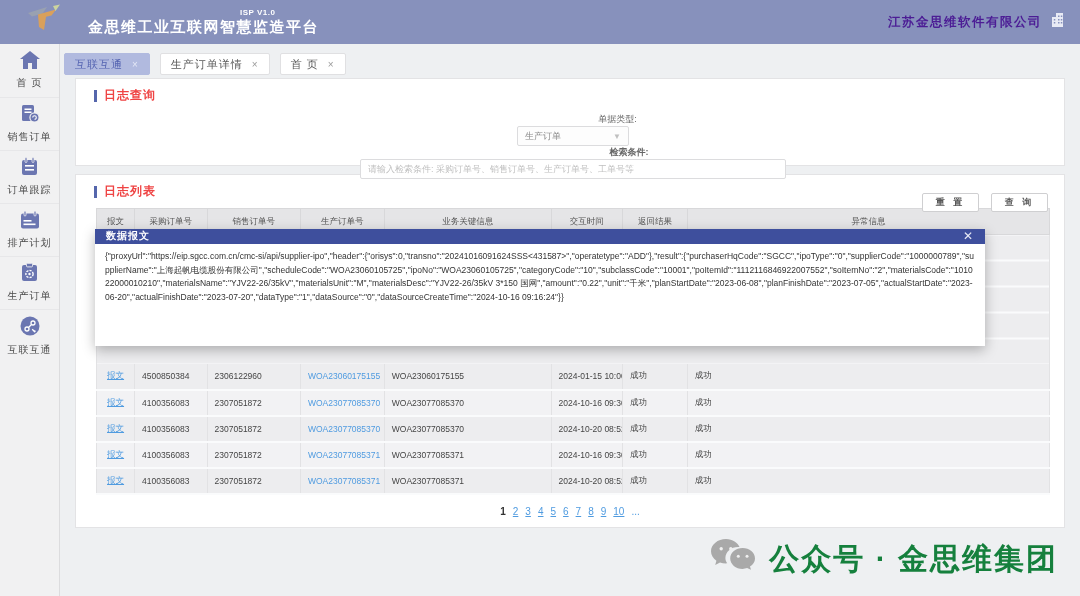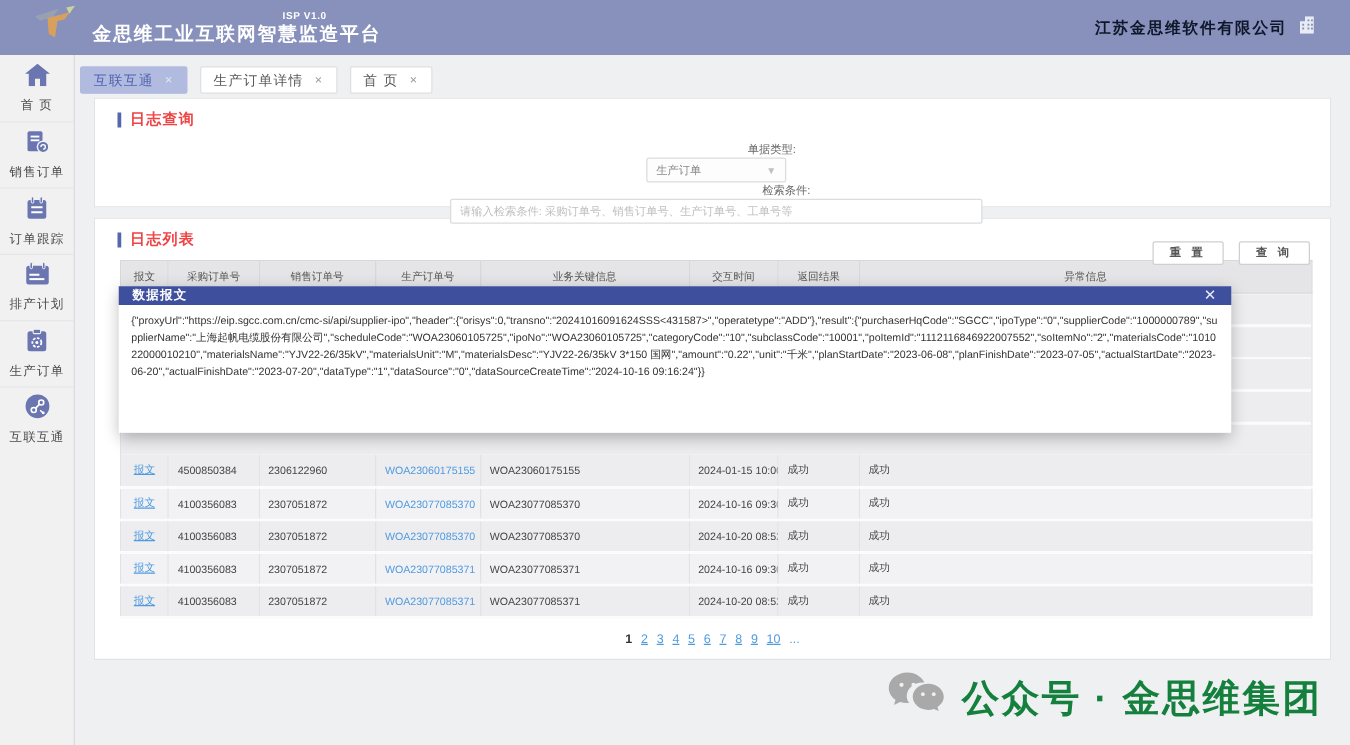--- a/index.html
+++ b/index.html
@@ -7,24 +7,24 @@
   body {
     position: relative;
     font-family: "Liberation Sans", "DejaVu Sans", sans-serif;
     background: #eef0f2;
     overflow: hidden;
     color:#333;
   }
   
   .top-header { height:44px; background:#8791bc; display:flex; align-items:center; position:relative; }
   .logo { margin-left:26px; flex:0 0 auto; }
-  .brand { margin-left:10px; color:#fff; }
+  .brand { margin-left:24px; color:#fff; }
   .brand .ver { font-size:8px; font-weight:bold; padding-left:152px; letter-spacing:.5px; }
   .brand .title { font-size:15px; font-weight:bold; letter-spacing:1.5px; margin-top:1px; }
-  .header-right { position:absolute; right:28px; top:0; height:100%; display:flex; align-items:center; gap:9px; color:#0f172a;
+  .header-right { position:absolute; right:16px; top:0; height:100%; display:flex; align-items:center; gap:9px; color:#4c1d95;
     font-family:"Liberation Serif","DejaVu Serif",serif; font-size:12.5px; font-weight:bold; letter-spacing:1.5px; }
   
   .app-body { display:flex; height:552px; }
   .sidebar { width:60px; background:#f1f1f2; border-right:1px solid #dcdcde; flex:0 0 auto; }
   .side-item { height:53px; display:flex; flex-direction:column; align-items:center; justify-content:center; gap:3px; cursor:pointer; }
   .side-item + .side-item { border-top:1px solid #e7e7e9; }
   .side-item .lbl { font-size:10px; color:#4a4a4a; letter-spacing:1px; white-space:nowrap; }
   .content { flex:1 1 auto; position:relative; }
   
   .tabbar { height:34px; display:flex; align-items:center; gap:10px; padding:6px 0 0 4px; }
@@ -38,21 +38,21 @@
   .panel.query { height:88px; }
   .panel.list { margin-top:8px; height:354px; }
   .sec-title { display:flex; align-items:center; gap:7px; padding:8px 0 0 18px; font-size:12px; font-weight:bold; color:#ef4444; letter-spacing:1px; }
   .accent { width:3px; height:12px; background:#5566ac; flex:0 0 auto; }
   
   .form-row { display:flex; align-items:center; margin-top:9px; font-size:9px; color:#666;flex-direction:column; }
   .form-row .lab1 { margin-left:95px; }
   .selectbox { margin-left:6px; width:112px; height:20px; border:1px solid #dcdcde; border-radius:2px; background:#fdfdfd;
     display:flex; align-items:center; justify-content:space-between; padding:0 7px; color:#8a8a8a; cursor:pointer; }
   .selectbox .chev { color:#c0c0c0; font-size:8px; }
-  .form-row .lab2 { margin-left:118px; }
+  .form-row .lab2 { margin-left:118px;font-weight:bold; }
   .search-input { margin-left:6px; width:426px; height:20px; border:1px solid #dcdcde; border-radius:2px; padding:0 7px;
     font-size:9px; color:#555; font-family:inherit; }
   .search-input::placeholder { color:#bfbfbf; }
   .btn-row { display:flex; justify-content:flex-end; gap:12px; margin:14px 16px 0 13px; }
   .btn { width:57px; height:19px; background:#fff; border:1px solid #cfcfd1; border-radius:2px; font-size:9px; color:#555;
     letter-spacing:3px; display:flex; align-items:center; justify-content:center; cursor:pointer; font-family:inherit; font-weight:bold; }
   
   table { width:calc(100% - 34px); margin:8px 14px 0 20px; border-collapse:collapse; table-layout:fixed; font-size:8.5px; }
   th { background:#e5e5e7; border:1px solid #d8d8da; height:26px; font-weight:normal; color:#555; text-align:center; overflow:hidden; white-space:nowrap; }
   td { height:26px; padding:0 7px; color:#454545; border-left:1px solid #e2e2e4; border-right:1px solid #e2e2e4;

